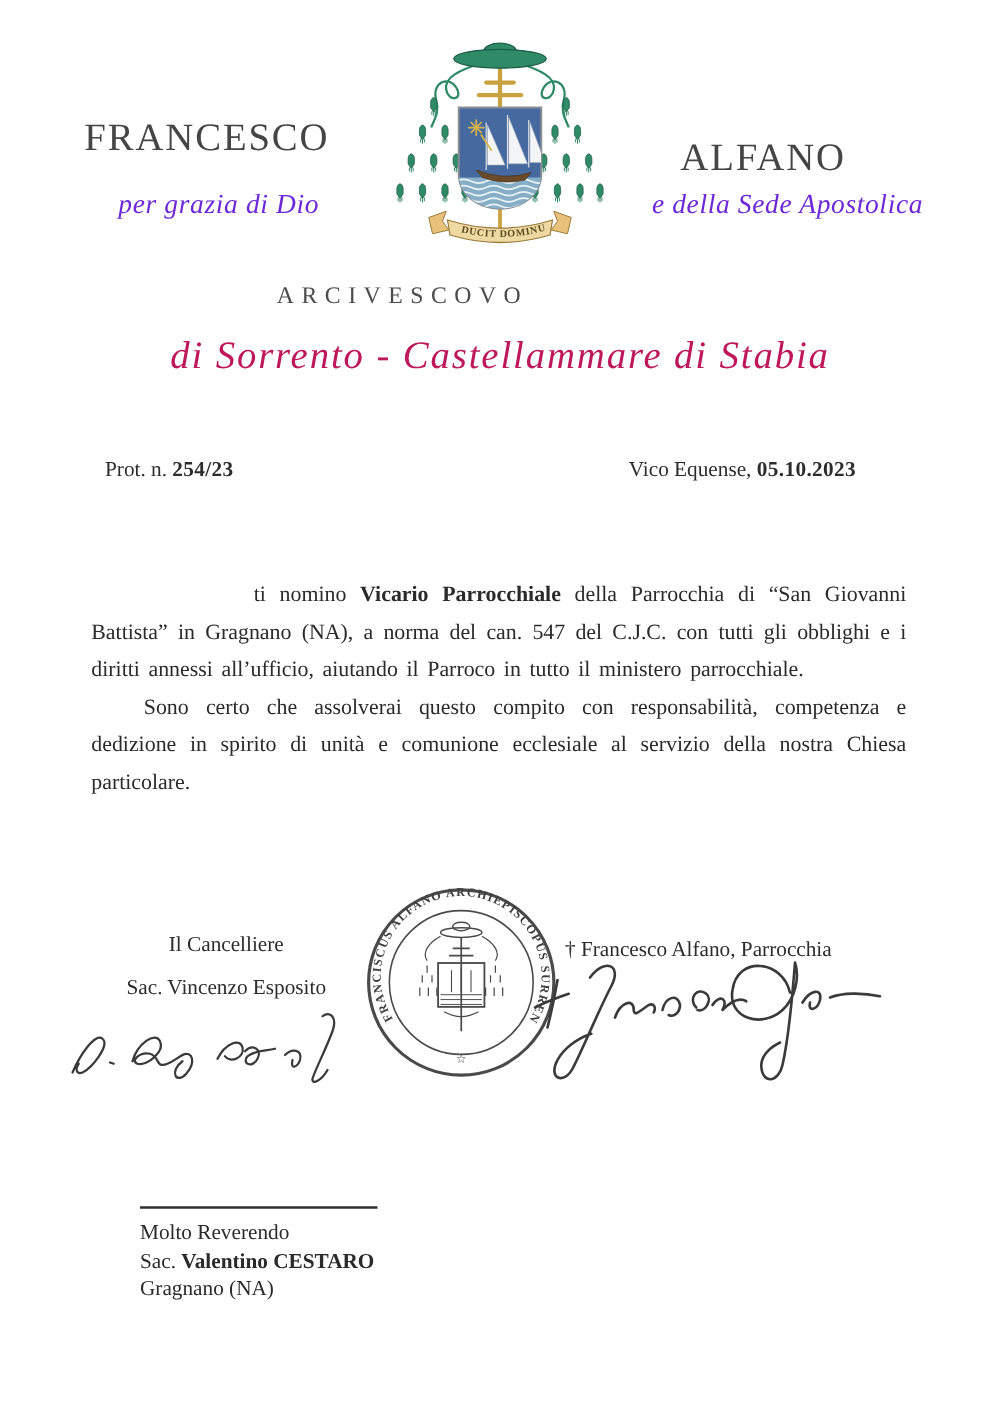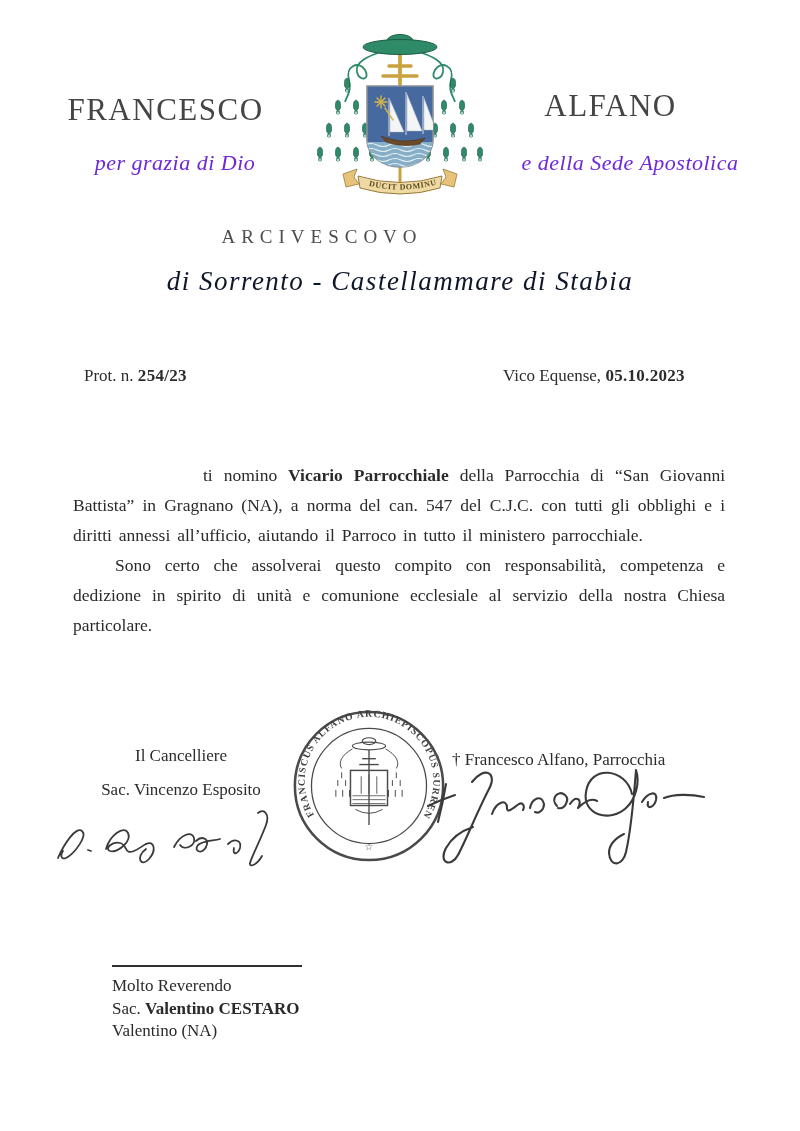--- a/index.html
+++ b/index.html
@@ -7,21 +7,21 @@
     position:relative;width:800px;height:1131px;margin:0 auto;
     background:#ffffff;overflow:hidden;
     font-family:"Liberation Serif","DejaVu Serif",serif;
     color:#2e2e2e;
   }
   .abs{position:absolute;}
   
   .name{font-size:31px;letter-spacing:1.5px;color:#454545;text-align:center;}
   .subname{font-size:22px;font-style:italic;color:#6d28d9;text-align:center;letter-spacing:0.5px;}
   .role{width:644px;text-align:center;font-size:19px;letter-spacing:6px;color:#4c4c4c;}
-  .diocese{width:800px;text-align:center;font-size:27px;font-style:italic;letter-spacing:1.5px;color:#0f172a;}
+  .diocese{width:800px;text-align:center;font-size:31px;font-style:italic;letter-spacing:1.5px;color:#be185d;}
   
   .ref{font-size:17px;color:#2c2c2c;}
   .ref b{letter-spacing:0.3px;}
   
   .body-text{
     left:73px;top:460px;width:652px;
     font-size:17.5px;line-height:30px;text-align:justify;color:#2a2a2a;
     word-spacing:2.5px;
   }
   .body-text p{margin:0;}
@@ -34,21 +34,21 @@
   .topline{border-top:2px solid #2f2f2f;width:190px;height:0;}
   svg{display:block;}
   .sigpath{fill:none;stroke:#3a3a3a;stroke-linecap:round;stroke-linejoin:round;}
 </style>
 </head>
 <body>
 
 <div class="page">
 
   <div class="abs name" style="left:58px;top:92px;width:215px;">FRANCESCO</div>
-  <div class="abs name" style="left:503px;top:88px;width:215px;">ALFANO</div>
+  <div class="abs name" style="left:503px;top:108px;width:215px;">ALFANO</div>
   <div class="abs subname" style="left:55px;top:150px;width:240px;">per grazia di Dio</div>
   <div class="abs subname" style="left:500px;top:150px;width:260px;">e della Sede Apostolica</div>
 
   <div class="abs" style="left:305px;top:28px;">
     <svg width="190" height="172" viewBox="0 0 190 172">
       <defs>
         <clipPath id="shieldClip">
           <path d="M62,58 h66 v55 a33,27 0 0 1 -33,26 a33,27 0 0 1 -33,-26 z"></path>
         </clipPath>
         <g id="tassel">
@@ -202,16 +202,16 @@
       <path class="sigpath" stroke-width="2.1" d="M212,42 C206,16 170,12 166,40 C162,63 190,71 206,56 C216,47 220,30 216,18 C214,44 211,78 206,100 C203,114 190,116 189,101 C189,92 196,86 204,82"></path>
       <path class="sigpath" stroke-width="2.1" d="M222,50 C228,40 238,38 236,48 C234,56 226,58 228,50"></path>
       <path class="sigpath" stroke-width="2.1" d="M244,46 C254,42 270,42 284,45"></path>
     </svg>
   </div>
 
   <div class="abs topline" style="left:112px;top:965px;"></div>
   <div class="abs recipient" style="left:112px;top:975px;">
     <div>Molto Reverendo</div>
     <div><span>Sac. </span><b>Valentino CESTARO</b></div>
-    <div>Valentino (NA)</div>
+    <div>Gragnano (NA)</div>
   </div>
 
 </div>
 
 </body></html>

